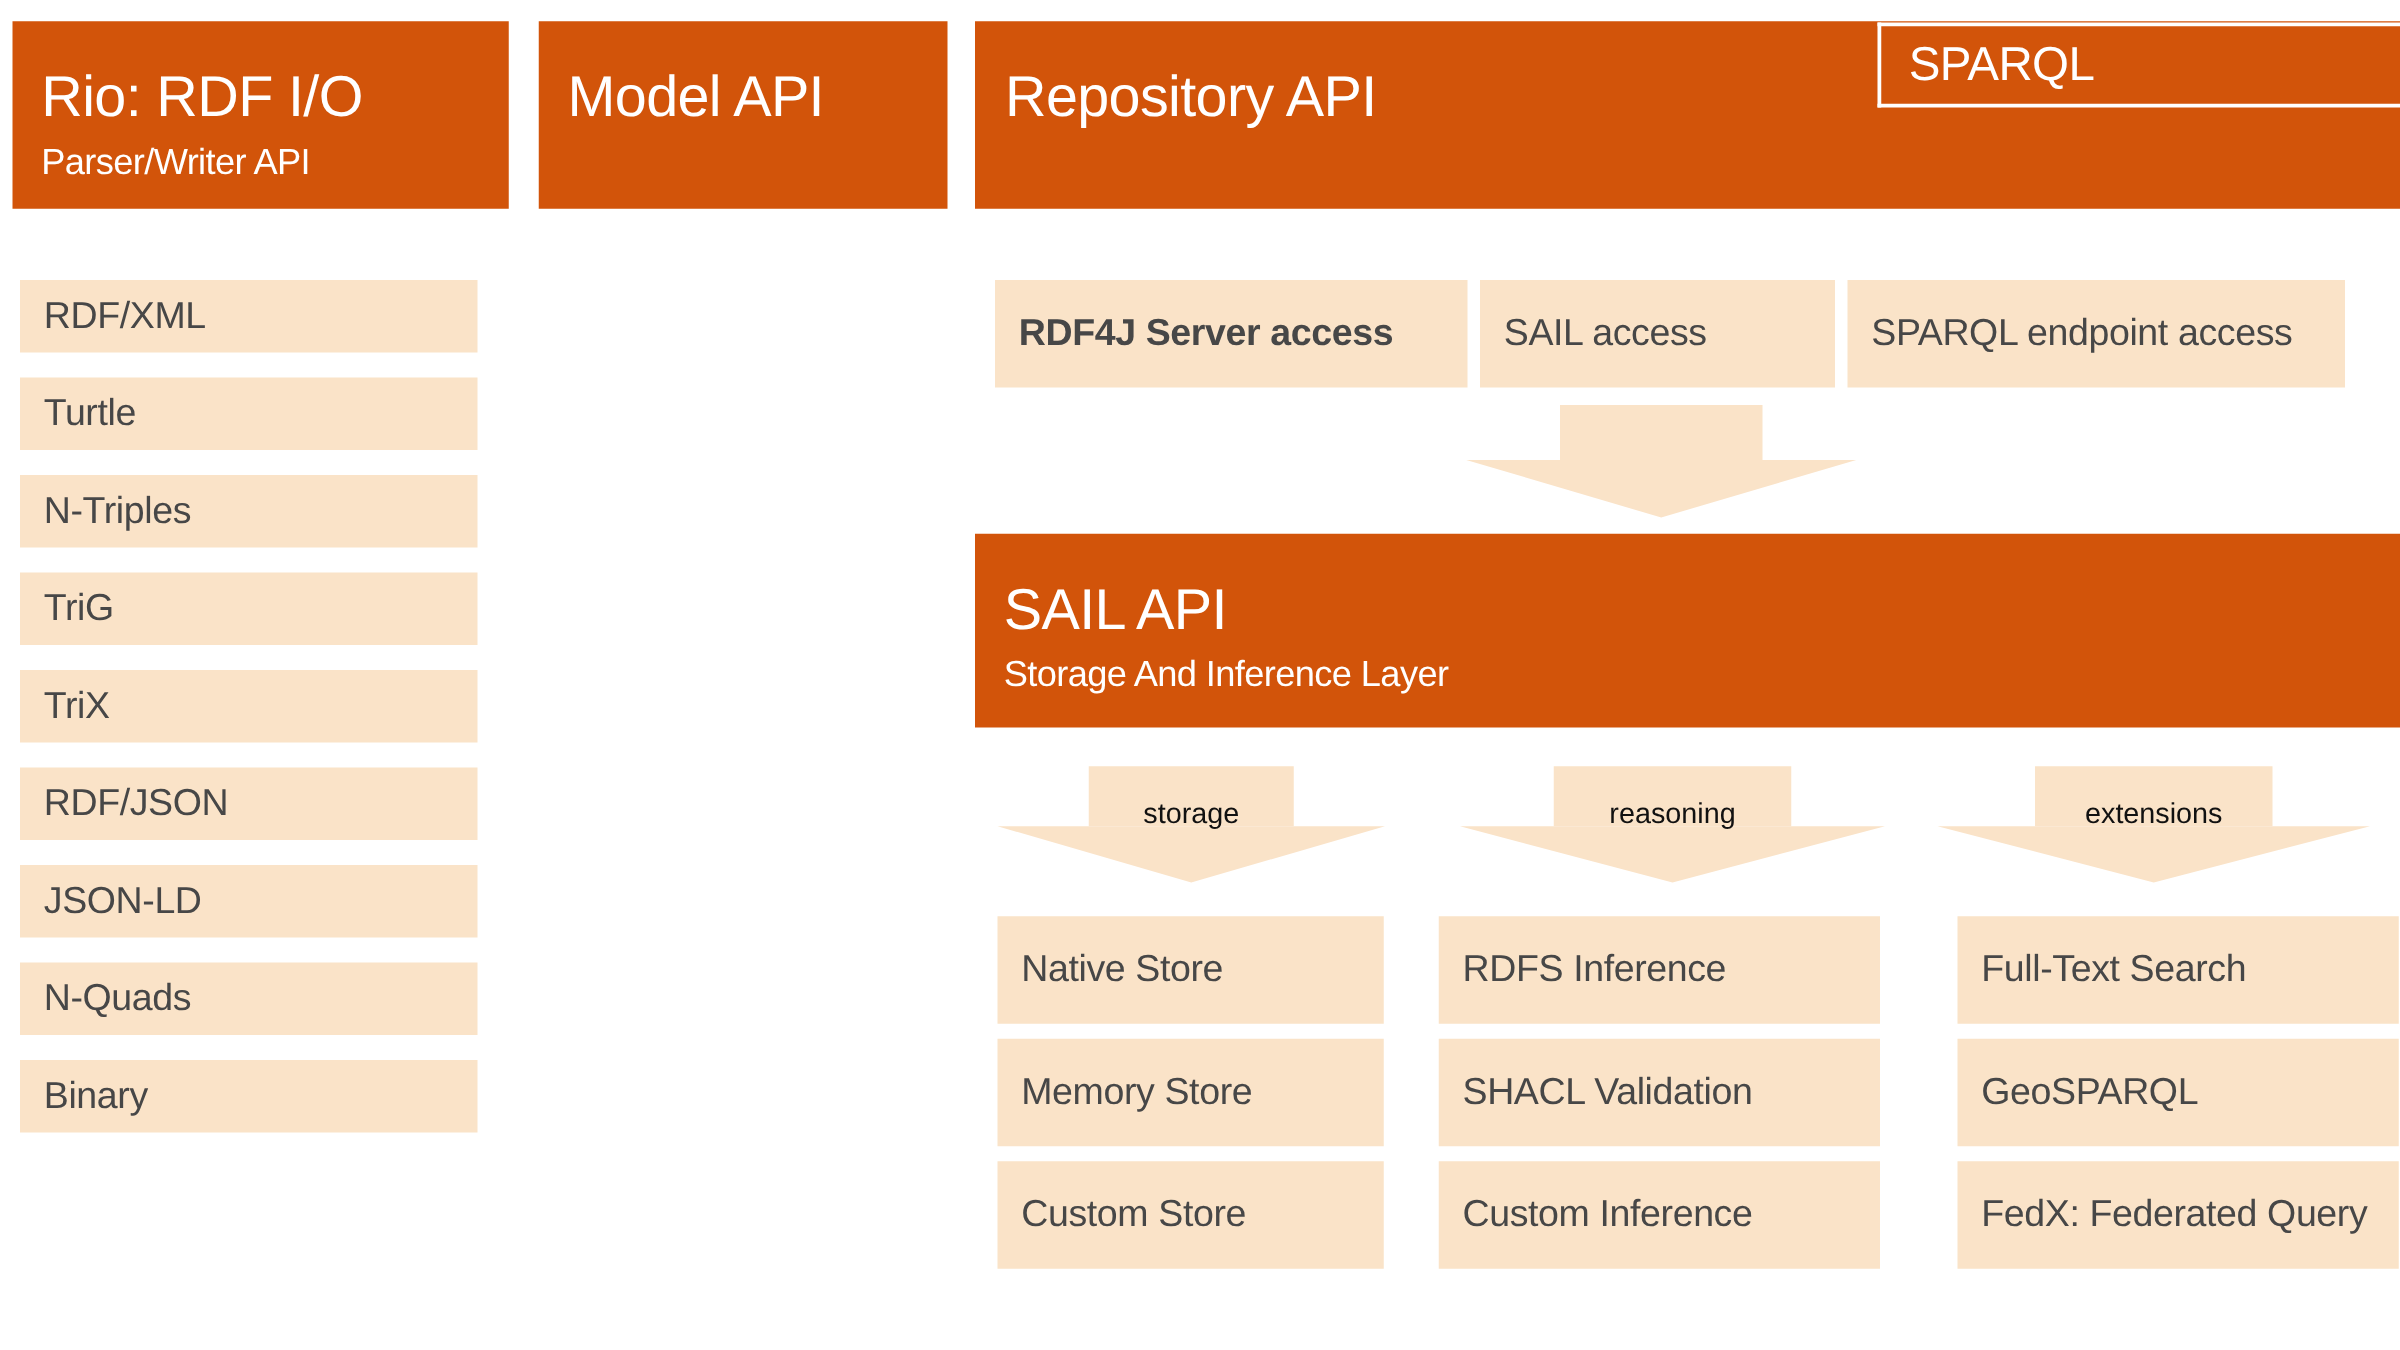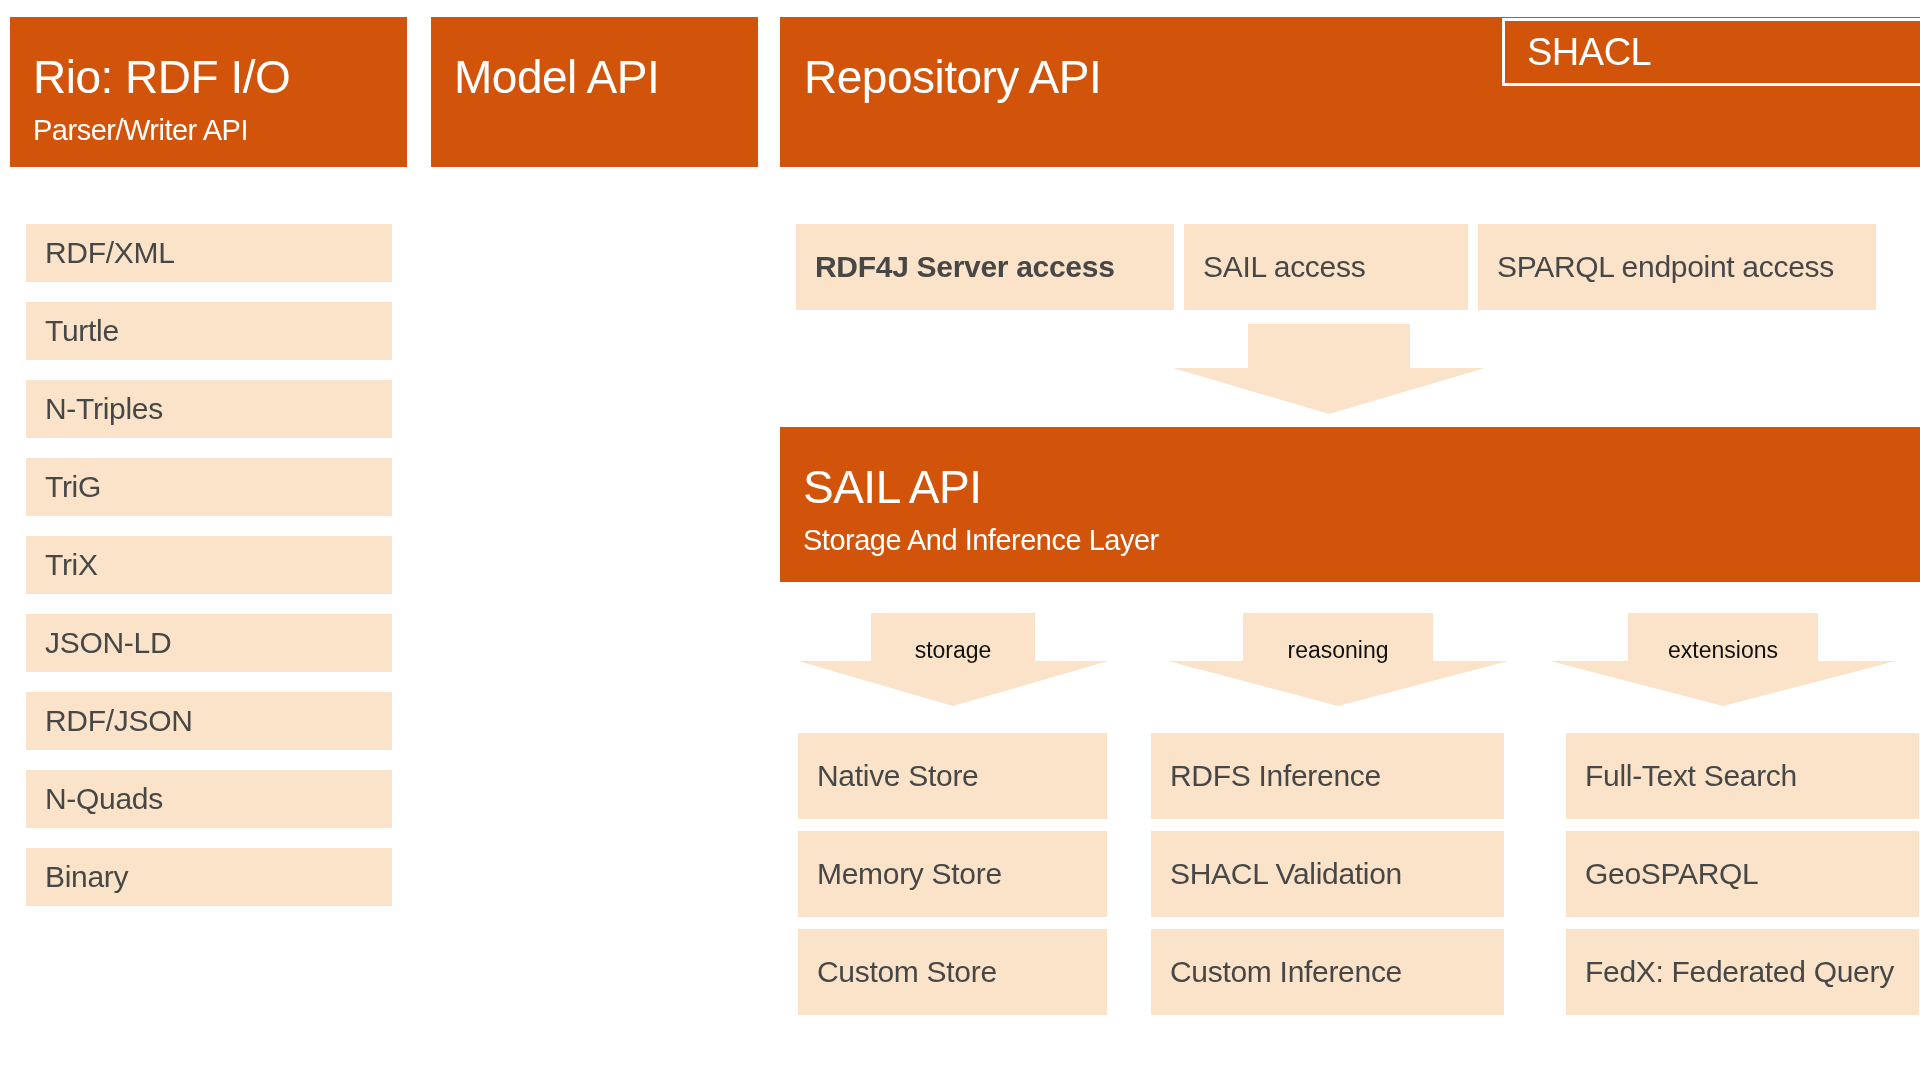--- a/index.html
+++ b/index.html
@@ -17,21 +17,21 @@
        box-sizing:border-box;border:3px solid #fff;border-right:none;
        display:flex;align-items:center;padding-left:22px;
        font-size:38px;letter-spacing:-0.5px;}
 
   
   .box{position:absolute;background:var(--peach);color:var(--text_dark);
        box-sizing:border-box;display:flex;align-items:center;
        padding-left:19px;font-size:30px;letter-spacing:-0.3px;}
 
   
-  .fmt-list{position:absolute;left:26px;top:224px;width:366px;}
+  .fmt-list{position:absolute;left:16px;top:224px;width:366px;}
   .fmt-list .box{position:relative;width:366px;height:58px;margin-bottom:20px;}
 
   
   .col .box{position:relative;margin-bottom:12px;height:86px;width:100%;}
   .col{position:absolute;top:733px;}
 
   
   .arrow{position:absolute;}
   .arrow .shaft{margin:0 auto;background:var(--peach);}
   .arrow .head{width:0;height:0;margin:0 auto;}
@@ -50,31 +50,31 @@
 
   <div class="hdr" style="left:431px;top:17px;width:327px;height:150px;">
     <div class="t">Model API</div>
   </div>
 
   <div class="hdr" style="left:780px;top:17px;width:1140px;height:150px;padding-left:24px;">
     <div class="t">Repository API</div>
   </div>
 
   <div class="tab" style="left:1502px;top:18px;width:418px;height:68px;">
-    <span>SHACL</span>
+    <span>SPARQL</span>
   </div>
 
   <div class="fmt-list">
     <div class="box">RDF/XML</div>
     <div class="box">Turtle</div>
     <div class="box">N-Triples</div>
     <div class="box">TriG</div>
     <div class="box">TriX</div>
+    <div class="box">RDF/JSON</div>
     <div class="box">JSON-LD</div>
-    <div class="box">RDF/JSON</div>
     <div class="box">N-Quads</div>
     <div class="box">Binary</div>
   </div>
 
   <div class="box" style="left:796px;top:224px;width:378px;height:86px;font-weight:bold;">RDF4J Server access</div>
   <div class="box" style="left:1184px;top:224px;width:284px;height:86px;">SAIL access</div>
   <div class="box" style="left:1478px;top:224px;width:398px;height:86px;">SPARQL endpoint access</div>
 
   <div class="arrow" style="left:1173px;top:324px;width:312px;">
     <div class="shaft" style="width:162px;height:44px;"></div>

